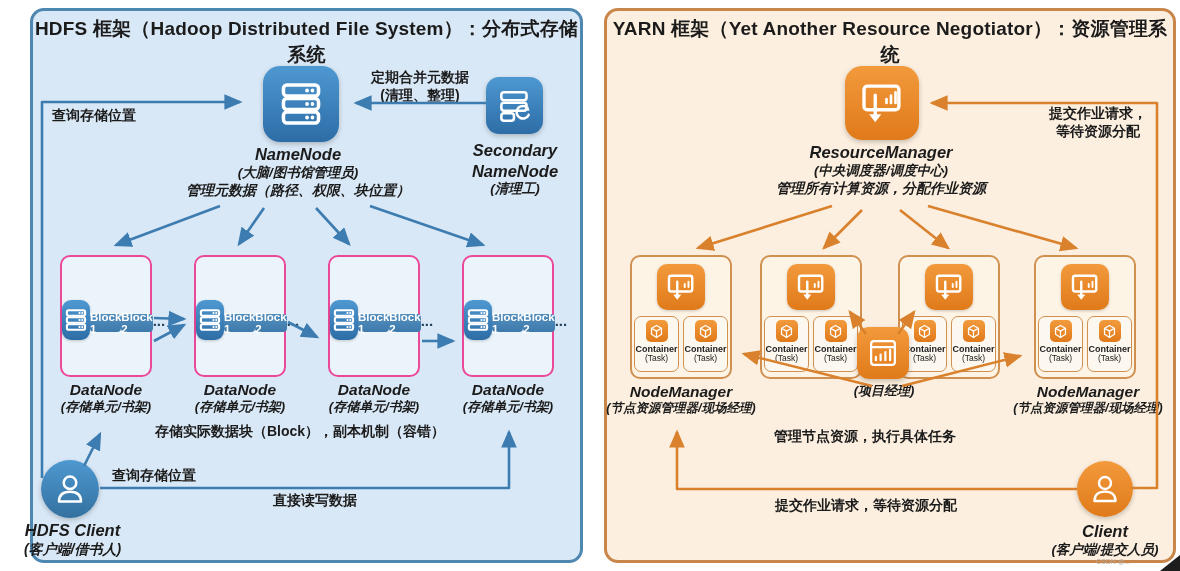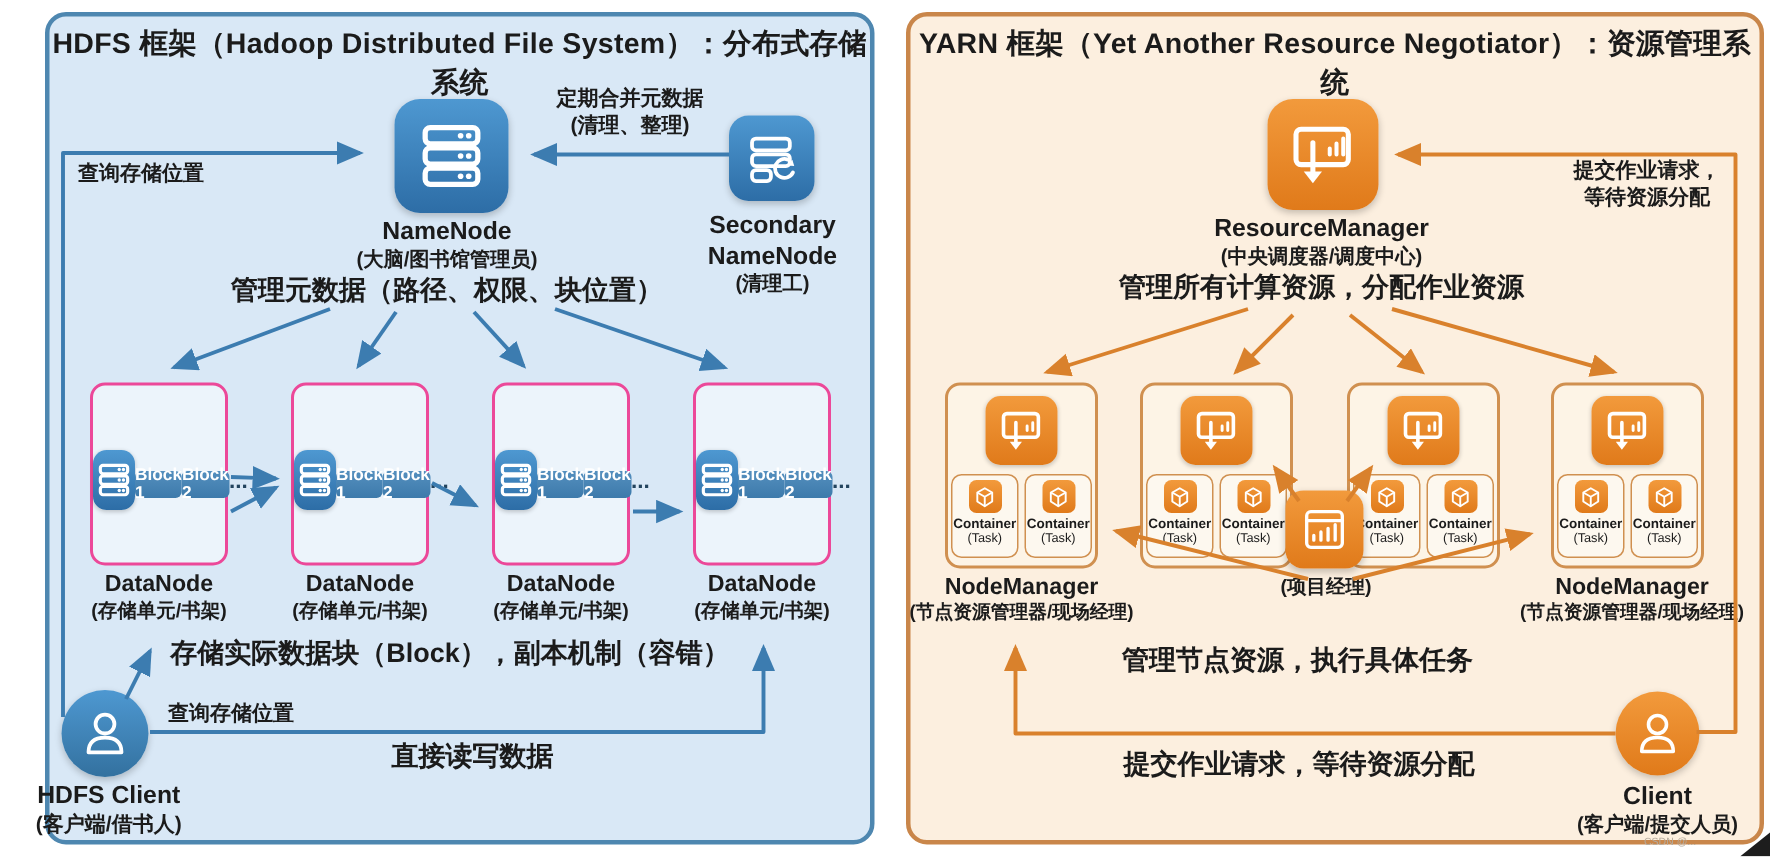--- a/index.html
+++ b/index.html
@@ -3,24 +3,24 @@
 <meta charset="utf-8">
 <style>
   html,body{margin:0;padding:0;background:#ffffff;}
   .canvas{position:relative;width:1180px;height:571px;background:#ffffff;overflow:hidden;
           font-family:"Liberation Sans","DejaVu Sans",sans-serif;color:#1b1b1b;}
   .panel{position:absolute;border-radius:14px;box-sizing:border-box;}
   .panel.hdfs{left:30px;top:8px;width:553px;height:555px;background:#d9e8f6;border:3px solid #4e87b0;}
   .panel.yarn{left:604px;top:8px;width:572px;height:555px;background:#fcefdf;border:3px solid #c9864a;}
   .abs{position:absolute;}
   .ttl{font-size:19px;font-weight:700;text-align:center;letter-spacing:.2px;}
-  .lblstack{text-align:center;line-height:1.25;}
+  .lblstack{text-align:center;line-height:1.25;font-style:italic;}
   .nname{font-size:16.5px;font-weight:700;}
   .alias{font-size:13.5px;font-weight:700;}
-  .desc{font-size:18px;font-weight:700;}
+  .desc{font-size:14px;font-weight:700;}
   .small-lbl{font-size:14px;font-weight:700;white-space:pre-line;line-height:1.3;}
   .icon{position:absolute;display:flex;align-items:center;justify-content:center;z-index:3;
         box-shadow:0 2px 5px rgba(0,0,0,.22);}
   .blue-ic{background:linear-gradient(180deg,#4e98d1,#2d6da6);}
   .orange-ic{background:linear-gradient(180deg,#f29a3c,#e07a1a);}
   .dn-box{position:absolute;width:92px;height:122px;background:#ecf4fb;border:2px solid #ec4899;border-radius:10px;
           display:flex;flex-direction:row;align-items:center;padding-top:8px;box-sizing:border-box;z-index:2;}
   .dn-ic{width:40px;height:40px;border-radius:9px;display:flex;align-items:center;justify-content:center;
          background:linear-gradient(180deg,#4e98d1,#2d6da6);box-shadow:0 1px 3px rgba(0,0,0,.2);}
   .pill{width:70px;height:18px;margin-top:5px;background:linear-gradient(180deg,#548fbe,#3d7aab);border-radius:4px;
@@ -84,21 +84,21 @@
         <path d="M33,28.5 a6,6 0 1 1 -3.2,-8.1"></path>
       </g>
       <path fill="#fff" d="M33.8,24.5 l-4.4,-0.4 l3.2,-3.6 z"></path>
     </svg>
   </div>
   <div class="abs lblstack" style="left:455px;top:140px;width:120px;">
     <div class="nname" style="white-space:pre-line;">Secondary
 NameNode</div>
     <div class="alias">(清理工)</div>
   </div>
-  <div class="abs small-lbl" style="left:360px;top:56px;width:120px;text-align:center;">定期合并元数据
+  <div class="abs small-lbl" style="left:360px;top:68px;width:120px;text-align:center;">定期合并元数据
 (清理、整理)</div>
 
   <div class="abs small-lbl" style="left:52px;top:106px;">查询存储位置</div>
 
   <div class="dn-box" style="left:60px;top:255px;">
     <span class="dn-ic">
       <svg width="28" height="28" viewBox="0 0 40 40">
           <g fill="none" stroke="#fff" stroke-width="3" stroke-linecap="round">
         <rect x="7" y="6" width="26" height="8" rx="2.5"></rect>
             <rect x="7" y="16" width="26" height="8" rx="2.5"></rect>

